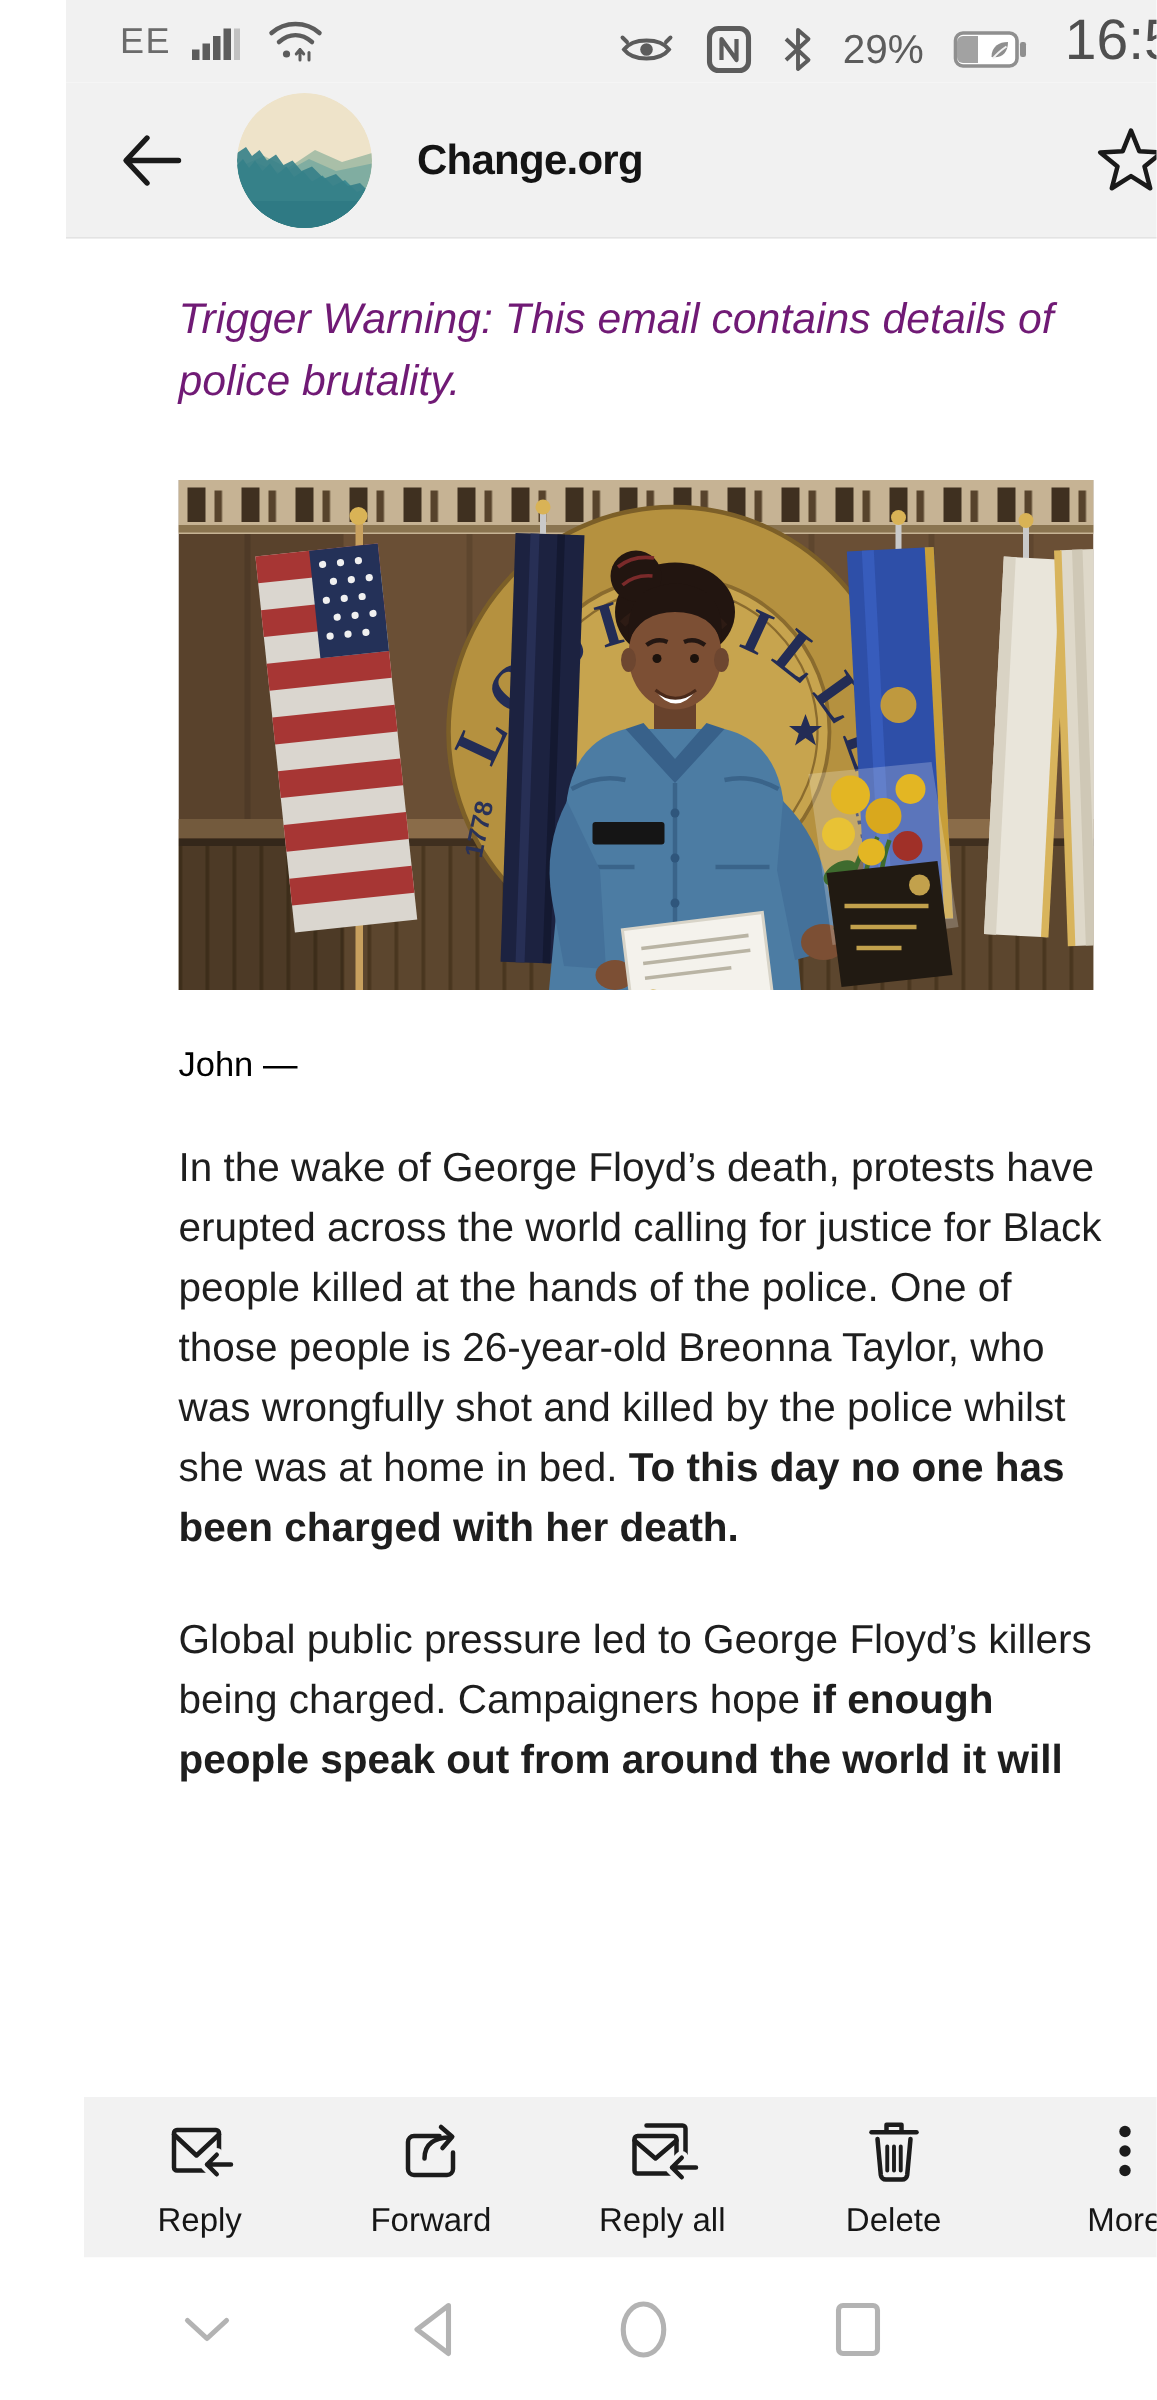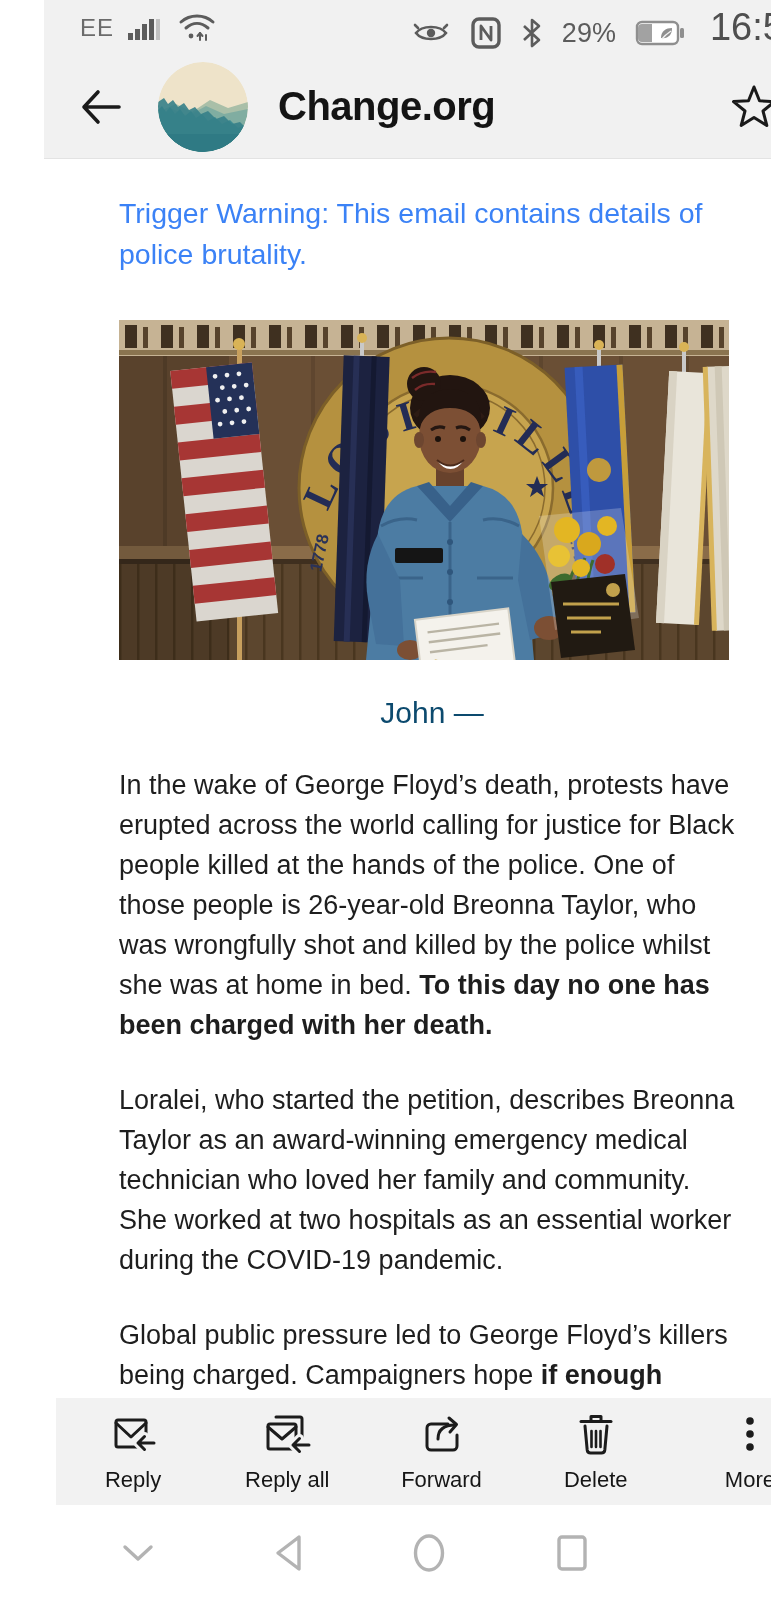--- a/index.html
+++ b/index.html
@@ -18,28 +18,28 @@
   .sb-pct{font-size:27px;color:#5c5c5c;}
   .sb-time{font-size:38px;color:#4f4f4f;margin-left:6px;}
   .sb-icon{display:inline-flex;align-items:center;}
   
   .header{
     position:absolute;top:55px;left:0;width:771px;height:104px;background:#f1f1f1;
     display:flex;align-items:center;box-sizing:border-box;border-bottom:1px solid #e3e3e3;
   }
   .back-btn{margin-left:34px;width:46px;height:46px;display:flex;align-items:center;justify-content:center;background:none;border:none;padding:0;cursor:pointer;}
   .avatar{width:90px;height:90px;border-radius:50%;overflow:hidden;margin-left:34px;flex:0 0 auto;}
-  .title{font-size:40px;font-weight:700;color:#141414;margin-left:30px;letter-spacing:-0.5px;}
+  .title{font-size:28px;font-weight:700;color:#141414;margin-left:30px;letter-spacing:-0.5px;}
   .star-btn{margin-left:auto;margin-right:36px;width:50px;height:50px;display:flex;align-items:center;justify-content:center;background:none;border:none;padding:0;cursor:pointer;}
   
   .content{position:absolute;top:160px;left:0;width:771px;bottom:0;background:#ffffff;overflow:hidden;}
   .content-inner{padding:0 70px 0 75px;}
-  .trigger{margin:33px 0 0 0;font-size:28.5px;line-height:41px;color:#3b82f6;}
+  .trigger{margin:33px 0 0 0;font-style:italic;font-size:28.5px;line-height:41px;color:#701a75;}
   .photo-wrap{margin:45px 0 0 0;width:610px;height:340px;}
-  .greeting{margin:36px 0 0 0;font-size:30px;color:#0c4a6e;text-align:center;}
+  .greeting{margin:36px 0 0 0;font-size:23px;color:#000000;}
   .para{margin:35px 0 0 0;font-size:27px;line-height:40px;color:#1e1e1e;}
   .para b{font-weight:700;}
   
   .toolbar{
     position:absolute;top:1398px;left:12px;width:771px;height:107px;background:#f2f2f2;
     display:flex;z-index:6;
   }
   .tool{flex:1;display:flex;flex-direction:column;align-items:center;justify-content:center;gap:8px;background:none;border:none;padding:0;cursor:pointer;font-family:inherit;}
   .tool-label{font-size:22px;color:#161616;}
   
@@ -308,61 +308,60 @@
               <circle cx="494" cy="270" r="7" fill="#c2a14c"></circle>
             </g>
           </g>
         </svg>
       </div>
 
       <p class="greeting">John —</p>
 
       <p class="para"><span>In the wake of George Floyd’s death, protests have erupted across the world calling for justice for Black people killed at the hands of the police. One of those people is 26-year-old Breonna Taylor, who was wrongfully shot and killed by the police whilst she was at home in bed. </span><b>To this day no one has been charged with her death.</b></p>
 
-      <p class="para"><span>Loralei, who started the petition, describes Breonna Taylor as an award-winning emergency medical technician who loved her family and community. She worked at two hospitals as an essential worker during the COVID-19 pandemic.</span></p>
 
       <p class="para"><span>Global public pressure led to George Floyd’s killers being charged. Campaigners hope </span><b>if enough people speak out from around the world it will</b></p>
 
     </div>
   </div>
 
   <div class="toolbar">
 
     <button class="tool">
       <svg width="48" height="48" viewBox="0 0 48 48" fill="none" stroke="#1c1c1c" stroke-width="3" stroke-linecap="round" stroke-linejoin="round">
         <rect x="7" y="9" width="30" height="27" rx="2"></rect>
         <path d="M7 12 L22 26 L37 12"></path>
         <path d="M45 32 H29 M35.5 25.5 L29 32 L35.5 38.5" stroke="#f2f2f2" stroke-width="9"></path>
         <path d="M45 32 H29 M35.5 25.5 L29 32 L35.5 38.5"></path>
       </svg>
       <span class="tool-label">Reply</span>
+    </button>
+
+    <button class="tool">
+      <svg width="48" height="48" viewBox="0 0 48 48" fill="none" stroke="#1c1c1c" stroke-width="3" stroke-linecap="round" stroke-linejoin="round">
+        <path d="M30 13 H13 a4 4 0 0 0 -4 4 v18 a4 4 0 0 0 4 4 h22 a4 4 0 0 0 4 -4 V24"></path>
+        <path d="M20 28 C20 18 27 14 37 14"></path>
+        <path d="M31 7 L38.5 13.5 L32 21"></path>
+      </svg>
+      <span class="tool-label">Forward</span>
     </button>
 
     <button class="tool">
       <svg width="48" height="48" viewBox="0 0 48 48" fill="none" stroke="#1c1c1c" stroke-width="3" stroke-linecap="round" stroke-linejoin="round">
         <path d="M13 6 H37 a2 2 0 0 1 2 2 V26"></path>
         <rect x="5" y="13" width="28" height="25" rx="2"></rect>
         <path d="M5 16 L19 28 L33 16"></path>
         <path d="M46 34 H30 M36.5 27.5 L30 34 L36.5 40.5" stroke="#f2f2f2" stroke-width="9"></path>
         <path d="M46 34 H30 M36.5 27.5 L30 34 L36.5 40.5"></path>
       </svg>
       <span class="tool-label">Reply all</span>
     </button>
 
     <button class="tool">
       <svg width="48" height="48" viewBox="0 0 48 48" fill="none" stroke="#1c1c1c" stroke-width="3" stroke-linecap="round" stroke-linejoin="round">
-        <path d="M30 13 H13 a4 4 0 0 0 -4 4 v18 a4 4 0 0 0 4 4 h22 a4 4 0 0 0 4 -4 V24"></path>
-        <path d="M20 28 C20 18 27 14 37 14"></path>
-        <path d="M31 7 L38.5 13.5 L32 21"></path>
-      </svg>
-      <span class="tool-label">Forward</span>
-    </button>
-
-    <button class="tool">
-      <svg width="48" height="48" viewBox="0 0 48 48" fill="none" stroke="#1c1c1c" stroke-width="3" stroke-linecap="round" stroke-linejoin="round">
         <path d="M19 9 V5.5 h10 V9"></path>
         <path d="M9 10.5 H39"></path>
         <path d="M13 15 l2.2 24 a3.4 3.4 0 0 0 3.4 3 h10.8 a3.4 3.4 0 0 0 3.4 -3 L35 15"></path>
         <path d="M19.5 20 v16 M24 20 v16 M28.5 20 v16" stroke-width="2.6"></path>
       </svg>
       <span class="tool-label">Delete</span>
     </button>
 
     <button class="tool">
       <svg width="48" height="48" viewBox="0 0 48 48">

